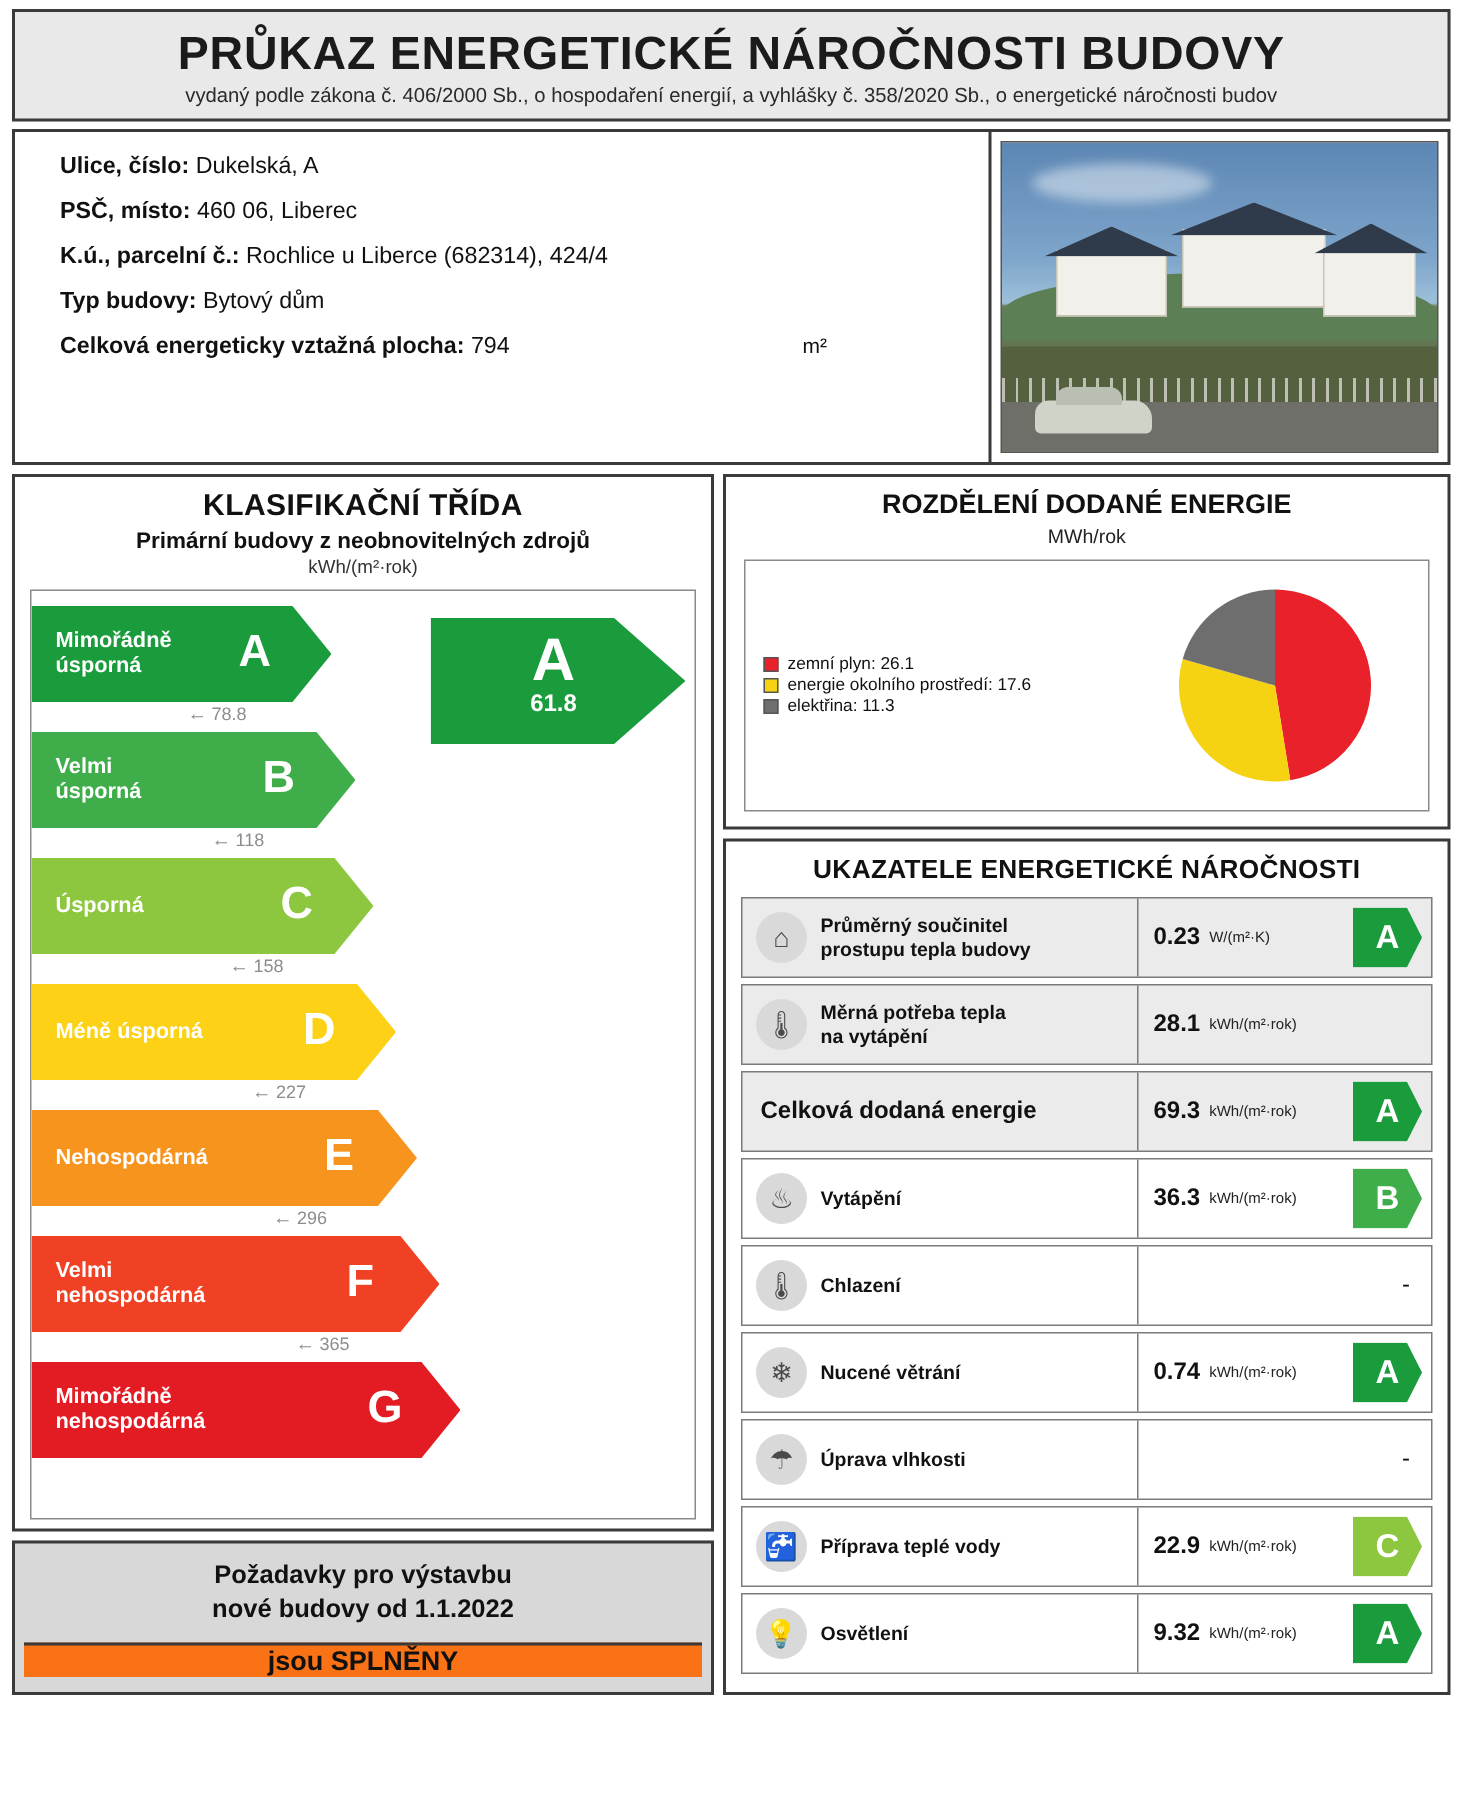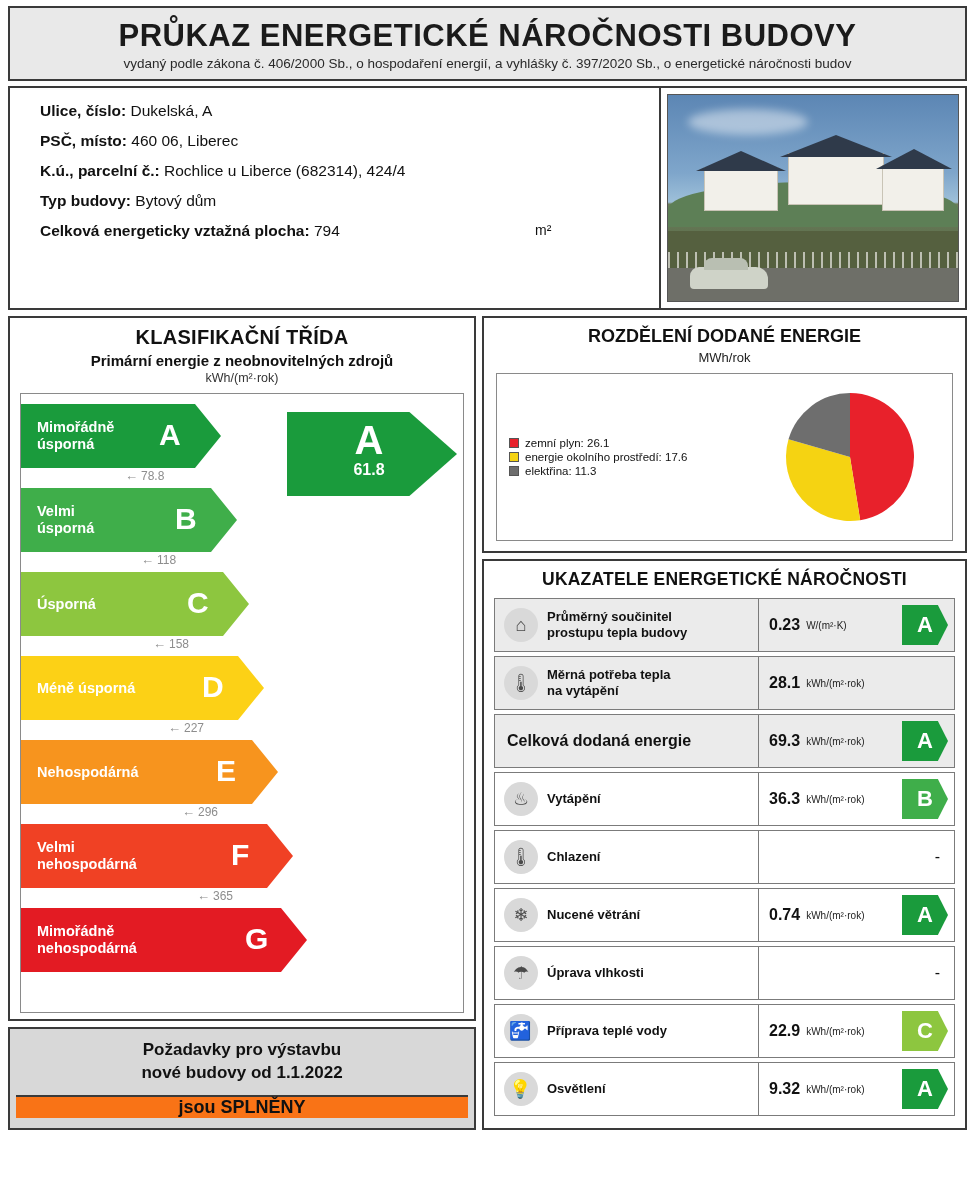--- a/index.html
+++ b/index.html
@@ -244,21 +244,21 @@
     clip-path: polygon(0 0, 78% 0, 100% 50%, 78% 100%, 0 100%);
   }
 </style>
 </head>
 <body>
 
 <div class="page">
 
   <div class="header">
     <h1>PRŮKAZ ENERGETICKÉ NÁROČNOSTI BUDOVY</h1>
-    <div class="sub">vydaný podle zákona č. 406/2000 Sb., o hospodaření energií, a vyhlášky č. 397/2020 Sb., o energetické náročnosti budov</div>
+    <div class="sub">vydaný podle zákona č. 406/2000 Sb., o hospodaření energií, a vyhlášky č. 358/2020 Sb., o energetické náročnosti budov</div>
   </div>
 
   <div class="infoblock">
     <div class="info-left">
       <div class="info-row">
         <span class="lbl">Ulice, číslo:</span>
         <span class="val">Dukelská, A</span>
       </div>
       <div class="info-row">
         <span class="lbl">PSČ, místo:</span>
@@ -294,21 +294,21 @@
         <div class="car"></div>
       </div>
     </div>
   </div>
 
   <div class="main">
 
     <div class="col-left">
       <div class="panel class-panel">
         <div class="class-title">KLASIFIKAČNÍ TŘÍDA</div>
-        <div class="class-sub">Primární energie z neobnovitelných zdrojů</div>
+        <div class="class-sub">Primární budovy z neobnovitelných zdrojů</div>
         <div class="class-unit">kWh/(m²·rok)</div>
 
         <div class="class-body" id="bands">
             <div class="bar" style="position: absolute; left: 0px; top: 6px; width: 100%;">
               <div class="arrowshape" style="width: 200px; background: rgb(26, 155, 60); clip-path: polygon(0px 0px, calc(100% - 26px) 0px, 100% 50%, calc(100% - 26px) 100%, 0px 100%);"></div>
               <div class="txt" style="white-space: pre-line;">Mimořádně
 úsporná</div>
               <div class="letter" style="left: 138px; top: 18px;">A</div>
             </div>
             <div class="tick" style="top: 74px; left: 104px;">

